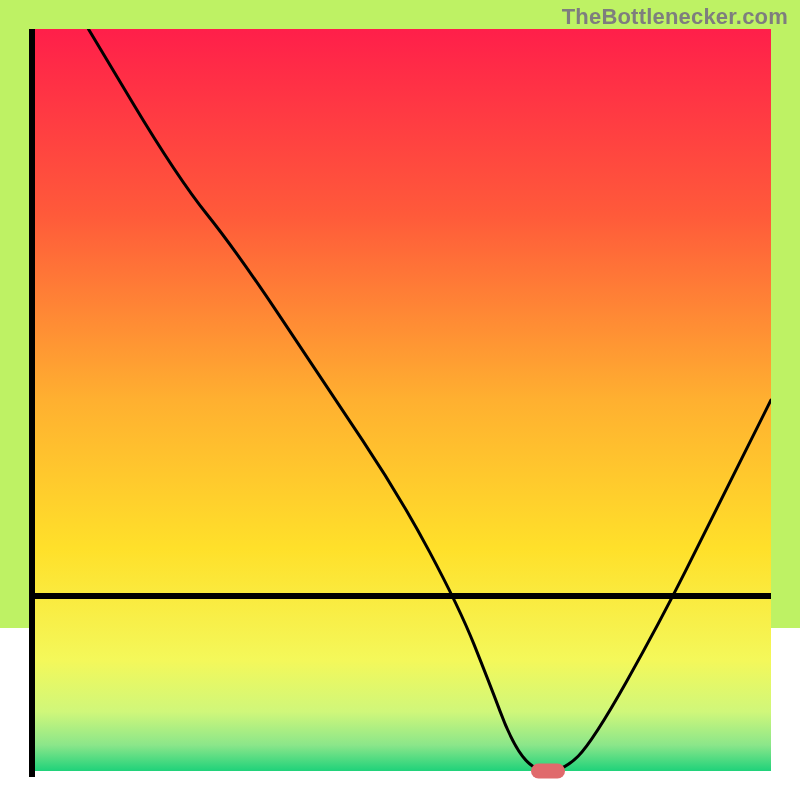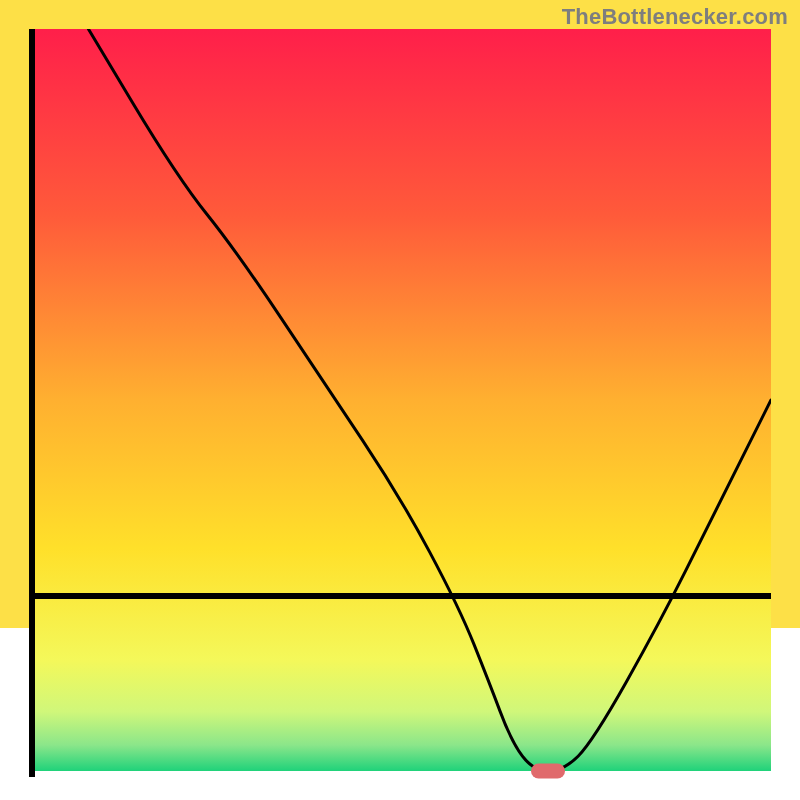--- a/index.html
+++ b/index.html
@@ -7,21 +7,21 @@
     padding: 0;
     width: 800px;
     height: 800px;
     overflow: hidden;
     font-family: Arial, Helvetica, sans-serif;
   }
   .chart-container {
     position: relative;
     width: 800px;
     height: 628px;
-    background: #fde047;
+    background: #bef264;
   }
   .watermark {
     position: absolute;
     top: 4px;
     right: 12px;
     font-size: 22px;
     font-weight: 600;
     color: #7e7e7e;
     letter-spacing: 0.2px;
     z-index: 50;

